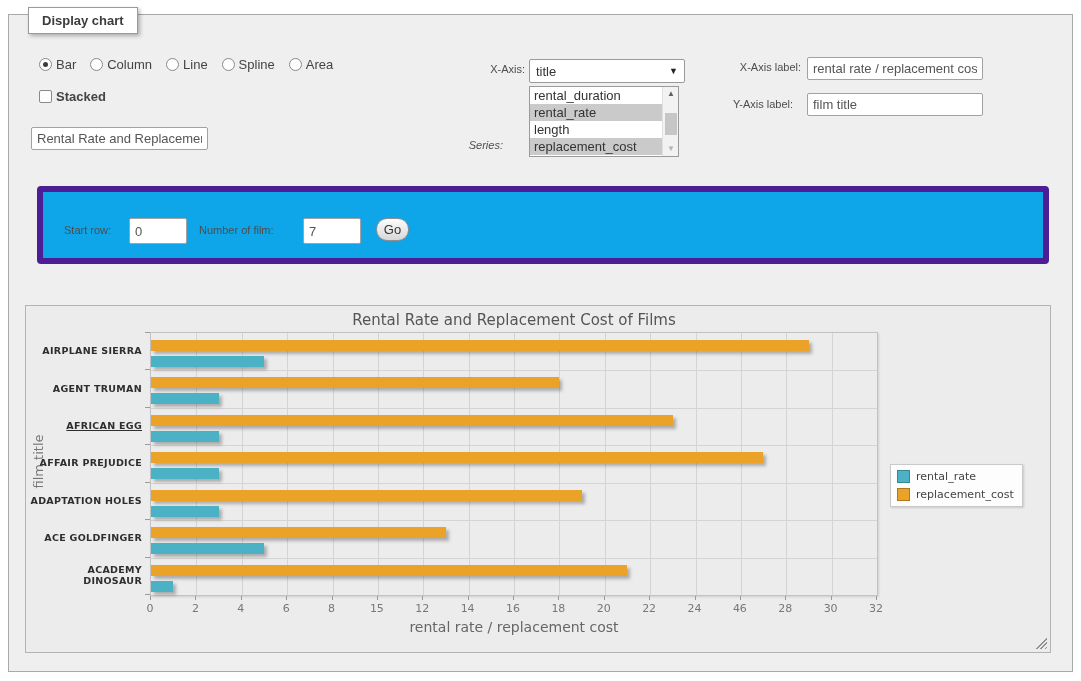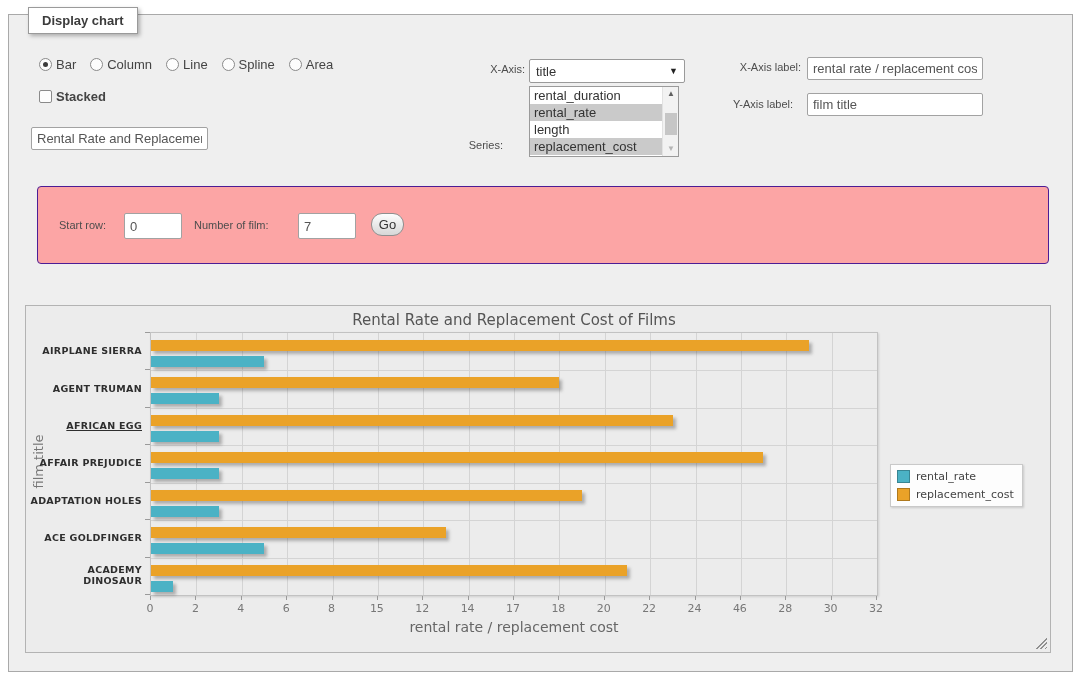--- a/index.html
+++ b/index.html
@@ -44,21 +44,21 @@
   .sb { position:absolute; right:0; top:0; bottom:0; width:16px; background:#f2f2f2;
         border-left:1px solid #e2e2e2; }
   .sb .arr { position:absolute; left:0; width:16px; height:14px; text-align:center;
              font-size:8px; line-height:14px; }
   .sb .arr.up { top:0; color:#606060; }
   .sb .arr.dn { bottom:0; color:#b5b5b5; }
   .sb .thumb { position:absolute; left:2px; top:26px; width:12px; height:22px; background:#c6c6c6; }
 
   
   .row-panel { position:absolute; left:36px; top:185px; width:1012px; height:78px;
-               background:#fca5a5; border:1px solid #4c1d95; border-radius:4px; }
+               background:#0ea5e9; border:6px solid #4c1d95; border-radius:4px; }
   .go-btn { position:absolute; left:369px; top:211px; width:33px; height:23px;
             border:1px solid #8f8f8f; border-radius:11px;
             background:linear-gradient(#fdfdfd,#d7d7d7); font-size:13px; color:#333;
             font-family:"Liberation Sans", sans-serif; cursor:pointer; }
 
   
   .chart-panel { position:absolute; left:24px; top:304px; width:1026px; height:348px;
                  background:#ececec; border:1px solid #b3b3b3; }
   .chart-font { font-family:"DejaVu Sans", sans-serif; }
   .chart-title { position:absolute; left:124px; top:5px; width:728px; text-align:center;
@@ -124,21 +124,21 @@
     </div>
 
     <input class="txt" style="left: 22px; top: 112px; width: 177px; height: 23px;" value="Rental Rate and Replacement Cost of Films">
 
     <span class="ui-label" style="left:462px; top:48px; width:54px; text-align:right;">X-Axis:</span>
     <div class="select" style="top:44px; left:520px;">
       <span>title</span>
       <span class="caret">▼</span>
     </div>
 
-    <span class="ui-label" style="left:448px; top:124px; width:46px; text-align:right;">Series:</span>
+    <span class="ui-label" style="left:448px; top:124px; width:46px; text-align:right;font-style:italic;">Series:</span>
     <div class="listbox" style="top:71px; left:520px;">
       <div id="series-options">
           <div class="opt">rental_duration</div>
           <div class="opt sel">rental_rate</div>
           <div class="opt">length</div>
           <div class="opt sel">replacement_cost</div>
         </div>
       <div class="sb">
         <div class="arr up">▲</div>
         <div class="thumb"></div>
@@ -211,21 +211,21 @@
           <div class="xtick-label chart-font" style="left: 243.125px; top: 296px;">6</div>
           <div class="xtickmark" style="left: 305.5px; top: 290px;"></div>
           <div class="xtick-label chart-font" style="left: 288.5px; top: 296px;">8</div>
           <div class="xtickmark" style="left: 350.875px; top: 290px;"></div>
           <div class="xtick-label chart-font" style="left: 333.875px; top: 296px;">15</div>
           <div class="xtickmark" style="left: 396.25px; top: 290px;"></div>
           <div class="xtick-label chart-font" style="left: 379.25px; top: 296px;">12</div>
           <div class="xtickmark" style="left: 441.625px; top: 290px;"></div>
           <div class="xtick-label chart-font" style="left: 424.625px; top: 296px;">14</div>
           <div class="xtickmark" style="left: 487px; top: 290px;"></div>
-          <div class="xtick-label chart-font" style="left: 470px; top: 296px;">17</div>
+          <div class="xtick-label chart-font" style="left: 470px; top: 296px;">16</div>
           <div class="xtickmark" style="left: 532.375px; top: 290px;"></div>
           <div class="xtick-label chart-font" style="left: 515.375px; top: 296px;">18</div>
           <div class="xtickmark" style="left: 577.75px; top: 290px;"></div>
           <div class="xtick-label chart-font" style="left: 560.75px; top: 296px;">20</div>
           <div class="xtickmark" style="left: 623.125px; top: 290px;"></div>
           <div class="xtick-label chart-font" style="left: 606.125px; top: 296px;">22</div>
           <div class="xtickmark" style="left: 668.5px; top: 290px;"></div>
           <div class="xtick-label chart-font" style="left: 651.5px; top: 296px;">24</div>
           <div class="xtickmark" style="left: 713.875px; top: 290px;"></div>
           <div class="xtick-label chart-font" style="left: 696.875px; top: 296px;">46</div>

